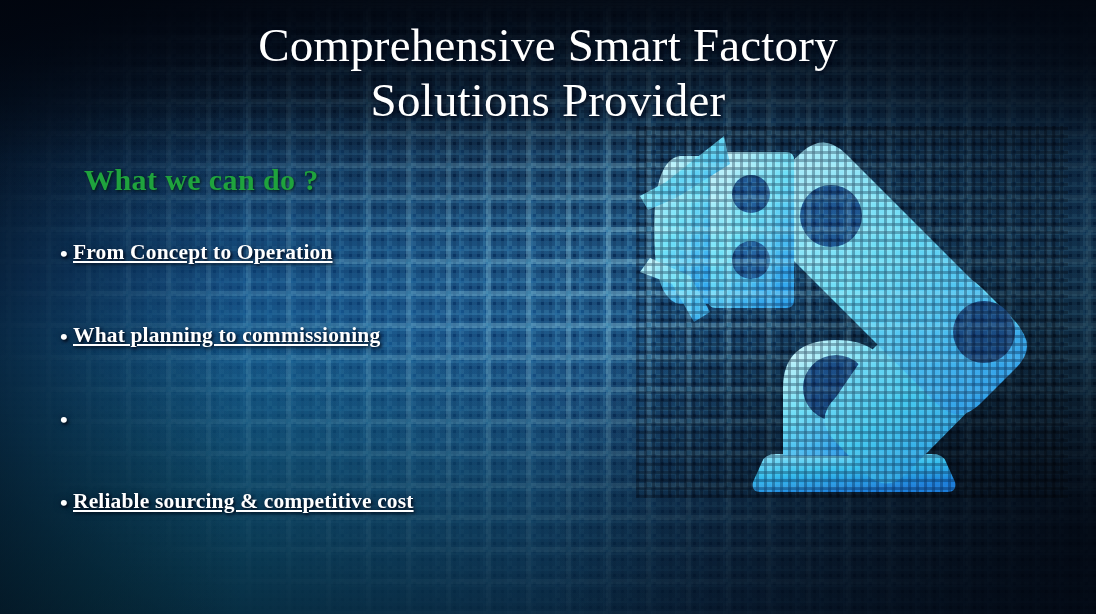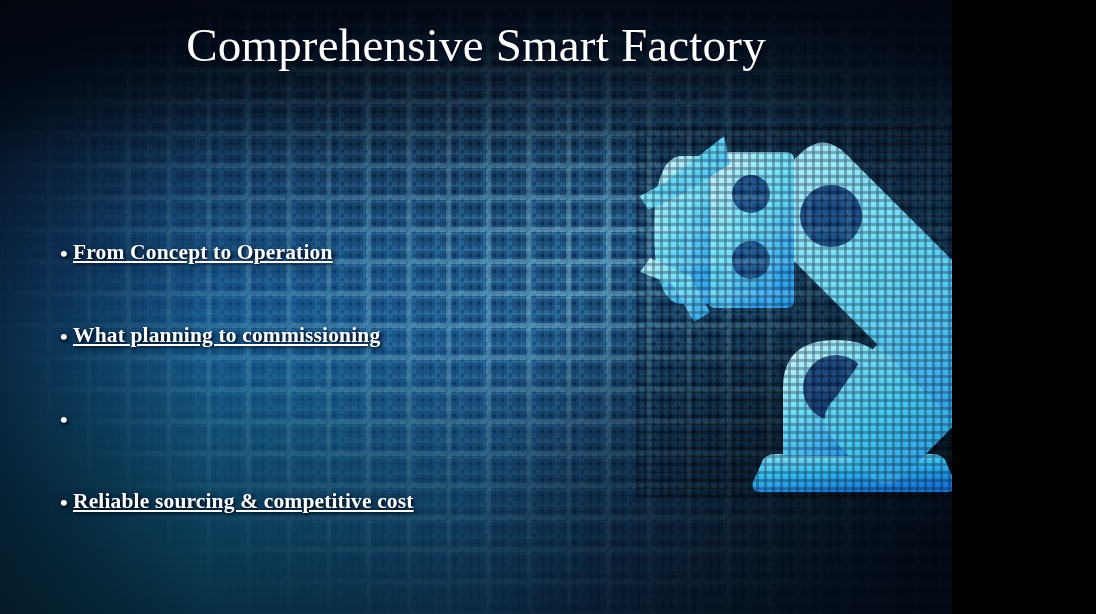--- a/index.html
+++ b/index.html
@@ -3,21 +3,21 @@
 <meta charset="utf-8">
 <title>Comprehensive Smart Factory Solutions Provider</title>
 <style>
   html, body {
     margin: 0;
     padding: 0;
     background: #000;
   }
   #slide {
     position: relative;
-    width: 952px;
+    width: 1096px;
     height: 614px;
     overflow: hidden;
     font-family: "Liberation Serif", "DejaVu Serif", serif;
     background: #404040;
   }
 
   
   .bg-base {
     position: absolute; inset: 0;
     background:
@@ -223,22 +223,24 @@
 
       <path d="M88 10 L30 56 L4 70 L12 84 L40 72 L94 38 Z" fill="url(#gA)"></path>
 
       <path d="M4 146 L36 158 L58 196 L74 186 L54 150 L14 132 Z" fill="url(#gA)"></path>
     </svg>
   </div>
   <div class="robot-tex"></div>
 
   <div class="title">
     <span class="l1">Comprehensive Smart Factory</span>
+    <span class="l2">Solutions Provider</span>
   </div>
 
+  <div class="subhead">What we can do ?</div>
 
   <div class="bullets">
     <div class="bullet">
       <span class="dot">•</span>
       <span class="btxt">From Concept to Operation</span>
     </div>
     <div class="bullet">
       <span class="dot">•</span>
       <span class="btxt">What planning to commissioning</span>
     </div>

